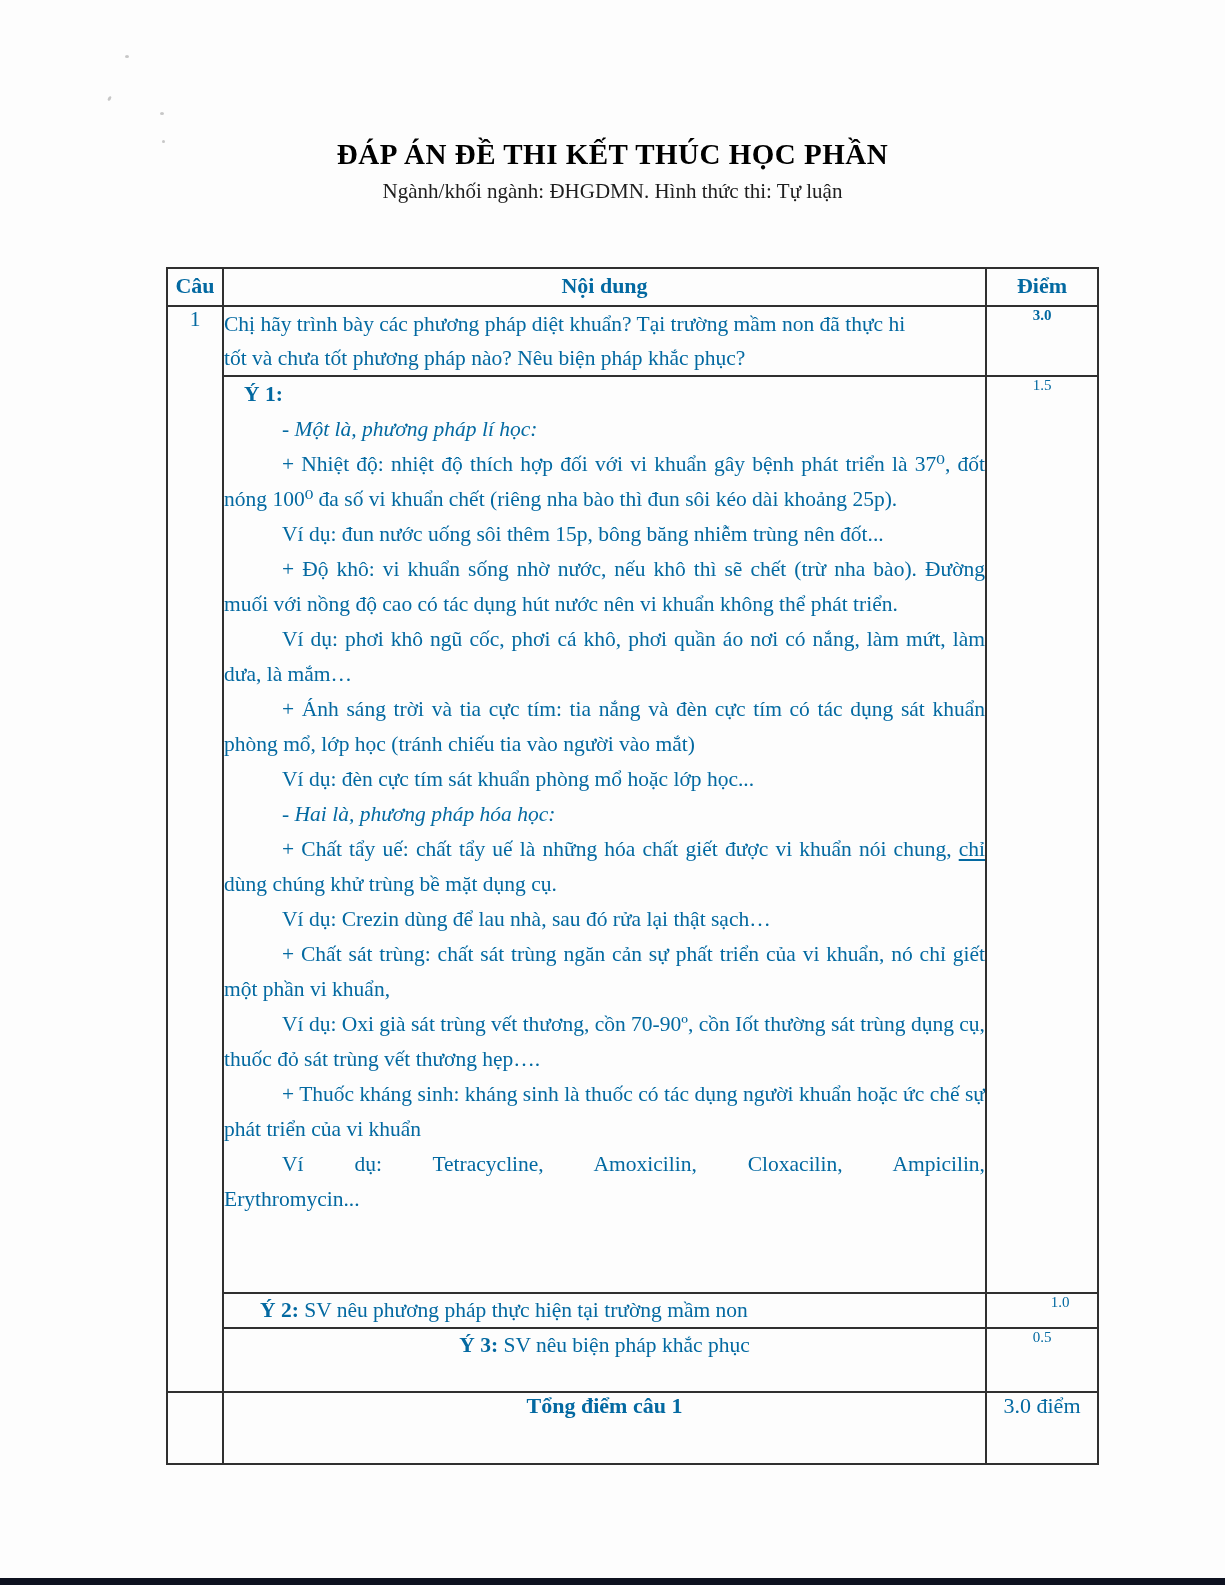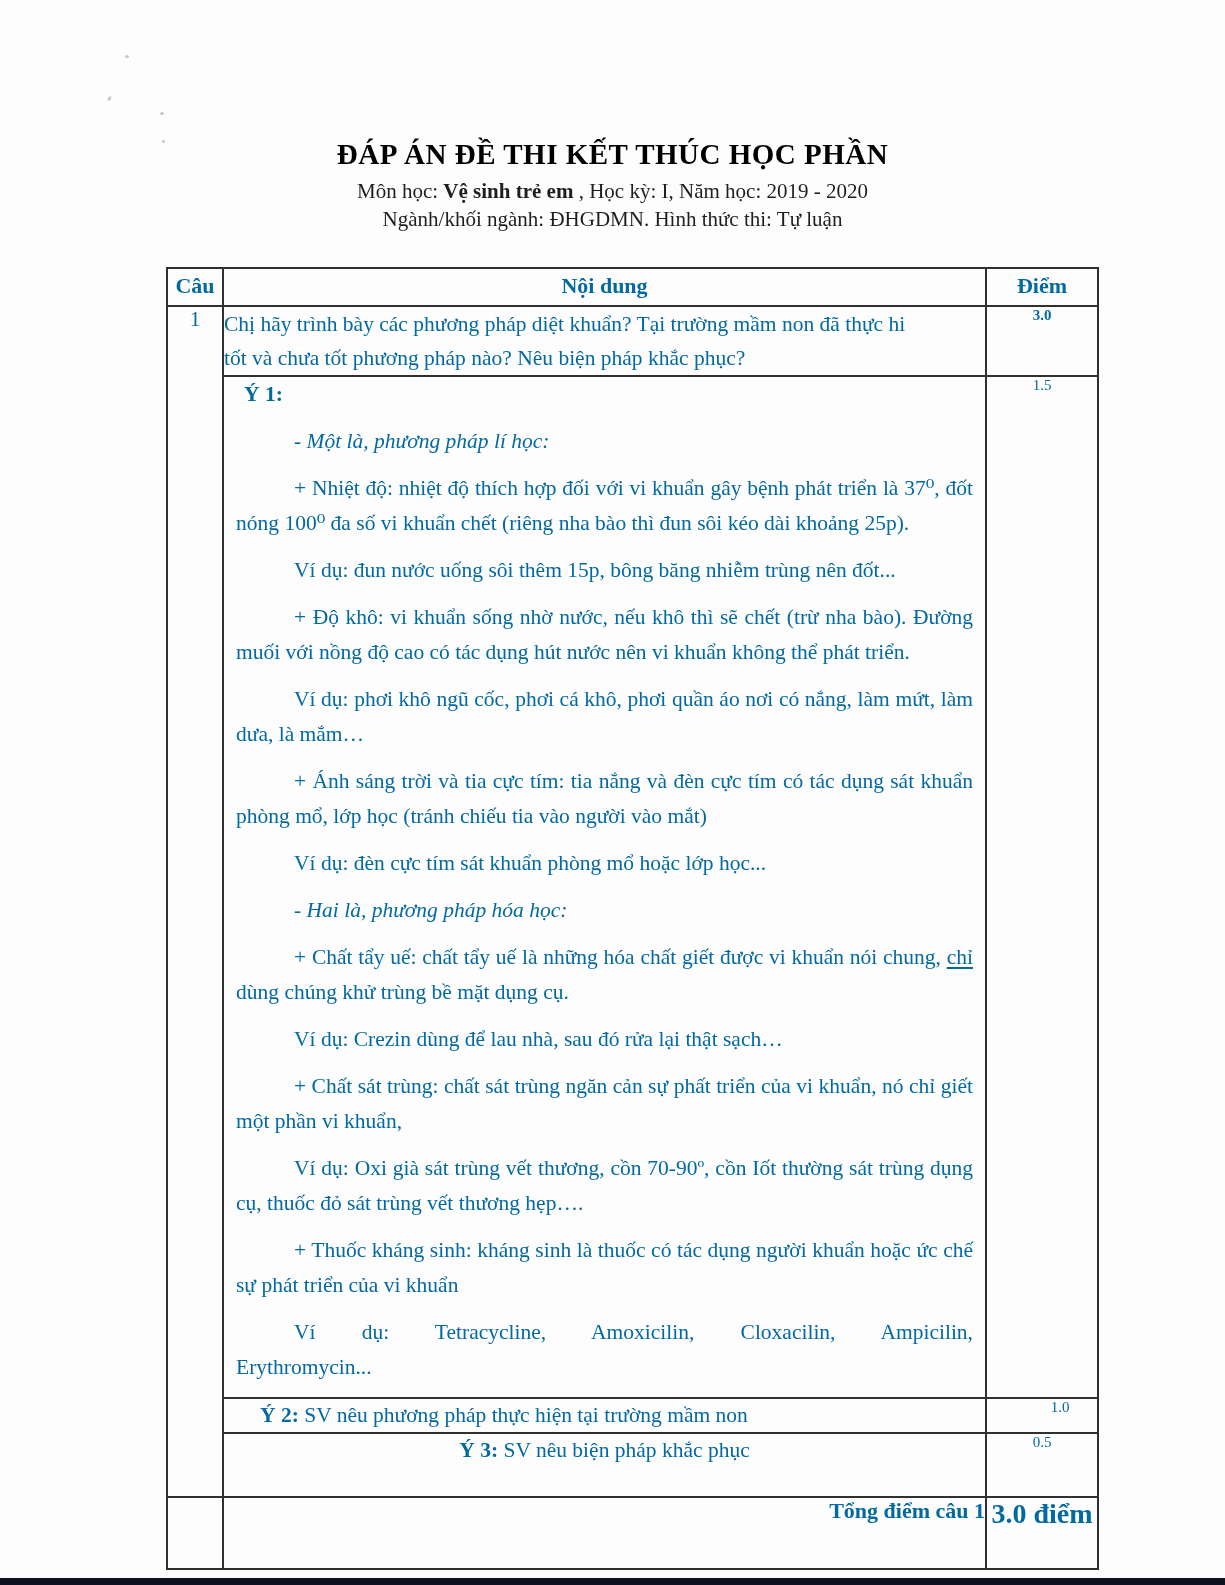--- a/index.html
+++ b/index.html
@@ -68,68 +68,67 @@
     text-align: center;
     padding-top: 6px;
     font-size: 15px;
   }
   .bold { font-weight: 700; }
 
   tr.question-row  td { height: 66px; }
   tr.y1-row        td { height: 915px; }
   tr.y2-row        td { height: 32px; padding-left: 36px; }
   tr.y3-row        td { height: 62px; text-align: center; }
-  tr.total-row     td { height: 70px; }
+  tr.total-row     td { height: 70px; text-align: center; }
 
   .qline  { line-height: 34px; }
   .clip1  { white-space: nowrap; overflow: hidden; }
 
   .y-head { font-weight: 700; line-height: 35px; margin-left: 20px; }
 
   .para {
-    margin: 12px;
+    margin: 0;
     text-indent: 58px;
     text-align: justify;
     line-height: 35px;
   }
   .para.italic { font-style: italic; text-align: left; }
   .para.spread { word-spacing: 19px; }
   .u { text-decoration: underline; text-underline-offset: 3px; }
 
   .y-line { line-height: 33px; }
   .y-line .lbl { font-weight: 700; }
 
   .total-cell {
     text-align: right;
     padding: 6px 8px 0 10px;
     font-weight: 700;
     font-size: 22px;
   }
-  .total-score { font-weight: 700; font-size: 28px; padding-top: 7px; margin-top: 44px; }
+  .total-score { font-weight: 400; font-size: 22px; padding-top: 7px; margin-top: 44px; }
 
   .bottom-strip {
     position: absolute;
     left: 0; bottom: 0;
     width: 100%; height: 7px;
     background: #0e1220;
   }
 </style>
 </head>
 <body>
 
 <div class="page">
 
   <div class="speck s1"></div>
   <div class="speck s2"></div>
   <div class="speck s3"></div>
   <div class="speck s4"></div>
 
   <header class="doc-header">
     <h1 class="title">ĐÁP ÁN ĐỀ THI KẾT THÚC HỌC PHẦN</h1>
-    <p class="sub"><span>Môn học: </span><span class="b">Vệ sinh trẻ em</span><span> , Học kỳ: I, Năm học: 2019 - 2020</span></p>
     <p class="sub">Ngành/khối ngành: ĐHGDMN. Hình thức thi: Tự luận</p>
   </header>
 
   <table class="answer-table">
     <colgroup>
       <col class="c-cau">
         <col class="c-noi">
         <col class="c-diem">
     </colgroup>
 

